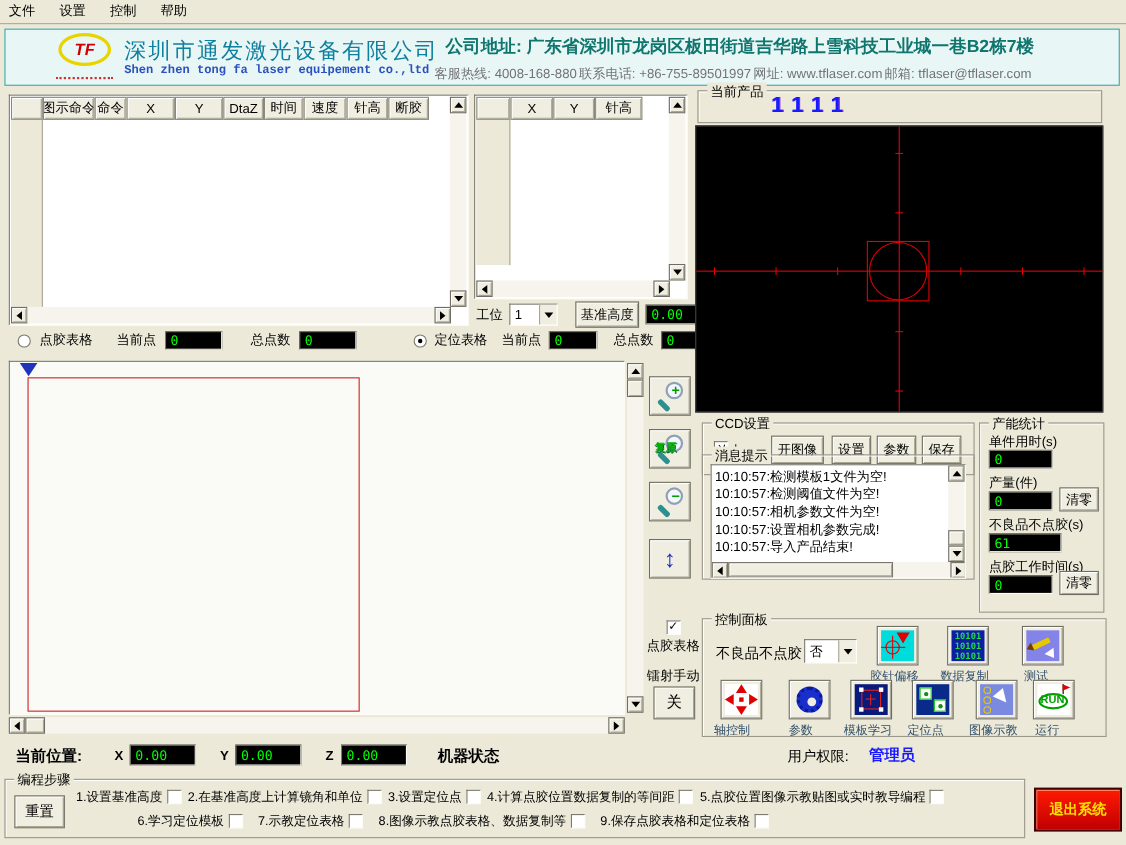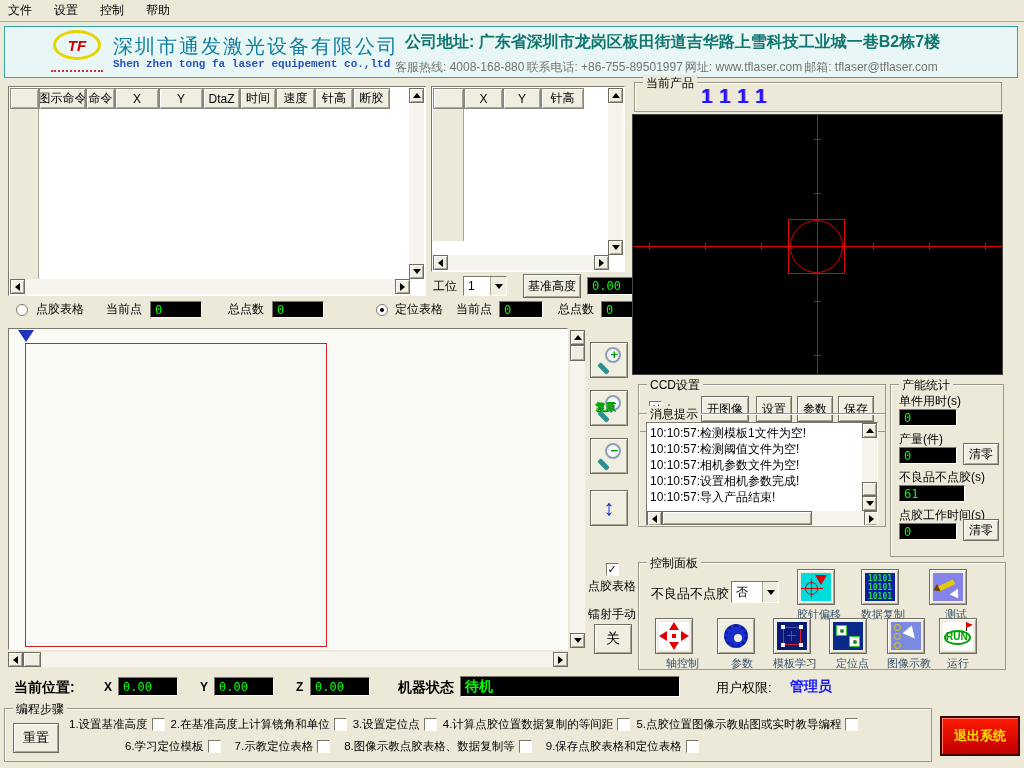--- a/index.html
+++ b/index.html
@@ -24,21 +24,21 @@
 .a-rt::before{border:4px solid transparent;border-left:5px solid #000;margin-right:-4px}
 .track{background:#f6f4ec}
 .thumb{background:#f0eee1;border:1px solid #6f6d63;box-shadow:inset 1px 1px 0 #fff,inset -1px -1px 0 #a9a694}
 .camline{position:absolute;background:#e40000}
 .redbox{position:absolute;border:1px solid #e40000}
 .dd{display:flex;align-items:stretch;background:#fff;border:1px solid;border-color:#7b796d #fdfcf5 #fdfcf5 #7b796d}
 .dd .val{flex:1;display:flex;align-items:center;padding:0 4px}
 .dd .da{width:16px;background:#f0eee1;border-left:1px solid #a9a694;display:flex;align-items:center;justify-content:center}
 .dd .da::before{content:"";border:4px solid transparent;border-top:5px solid #000;margin-bottom:-4px}
 .iconbtn{position:absolute;width:38px;height:36px;background:#f0eee1;border:1px solid #6f6d63;box-shadow:inset 1px 1px 0 #fff,inset -1px -1px 0 #a9a694;display:flex;align-items:center;justify-content:center;cursor:pointer}
-.ilabel{position:absolute;font-size:11px;color:#33506a;white-space:nowrap;text-align:right}
+.ilabel{position:absolute;font-size:11px;color:#33506a;white-space:nowrap;text-align:left}
 .step{display:inline-flex;align-items:center;gap:4px;white-space:nowrap}
 .steps-row{display:flex;gap:6px;align-items:center}
 .mag{position:relative;width:30px;height:28px}
 .mag .lens{position:absolute;right:3px;top:1px;width:16px;height:16px;border:2px solid #8fa0b4;border-radius:50%;background:#f4f6ff}
 .mag .hdl{position:absolute;left:3px;bottom:3px;width:13px;height:5px;background:#2e8f8f;transform:rotate(45deg);border-radius:2px}
 .mag .sign{position:absolute;right:6px;top:1px;color:#00a000;font-weight:bold;font-size:13px}
 .mag .rst{position:absolute;left:1px;top:6px;color:#00b000;font-weight:bold;font-size:10px;text-shadow:1px 1px 0 #063}
 .gear{width:24px;height:24px;border-radius:50%;background:#1a2ecc;border:3px dotted #0a1a99;position:relative}
 .gear::after{content:"";position:absolute;left:7px;top:7px;width:8px;height:8px;background:#f0eee1;border-radius:50%}
 .tri{width:0;height:0;position:absolute}
@@ -361,21 +361,20 @@
 
   <div class="abs" style="left:0;top:676px;width:1024px;height:24px">
     <span class="abs" style="left:14px;top:3px;font-size:14px;font-weight:bold">当前位置:</span>
     <span class="abs" style="left:104px;top:4px;font-weight:bold">X</span>
     <span class="lcd abs" style="left:118px;top:1px;width:60px;height:19px">0.00</span>
     <span class="abs" style="left:200px;top:4px;font-weight:bold">Y</span>
     <span class="lcd abs" style="left:214px;top:1px;width:60px;height:19px">0.00</span>
     <span class="abs" style="left:296px;top:4px;font-weight:bold">Z</span>
     <span class="lcd abs" style="left:310px;top:1px;width:60px;height:19px">0.00</span>
     <span class="abs" style="left:398px;top:3px;font-size:14px;font-weight:bold">机器状态</span>
-    <span class="lcd abs" style="left:460px;top:0;width:220px;height:21px;font-weight:bold;font-size:14px">待机</span>
     <span class="abs" style="left:716px;top:3px;font-size:13px">用户权限:</span>
     <span class="abs" style="left:790px;top:2px;font-size:14px;font-weight:bold;color:#1a1aff">管理员</span>
   </div>
 
   <div class="group" style="left:4px;top:708px;width:928px;height:54px">
     <span class="legend">编程步骤</span>
     <span class="btn abs" style="left:8px;top:14px;width:46px;height:30px;font-size:13px">重置</span>
     <div class="abs steps-row" style="left:64px;top:8px;font-size:11.5px">
       <label class="step">
           <span>1.设置基准高度</span>

